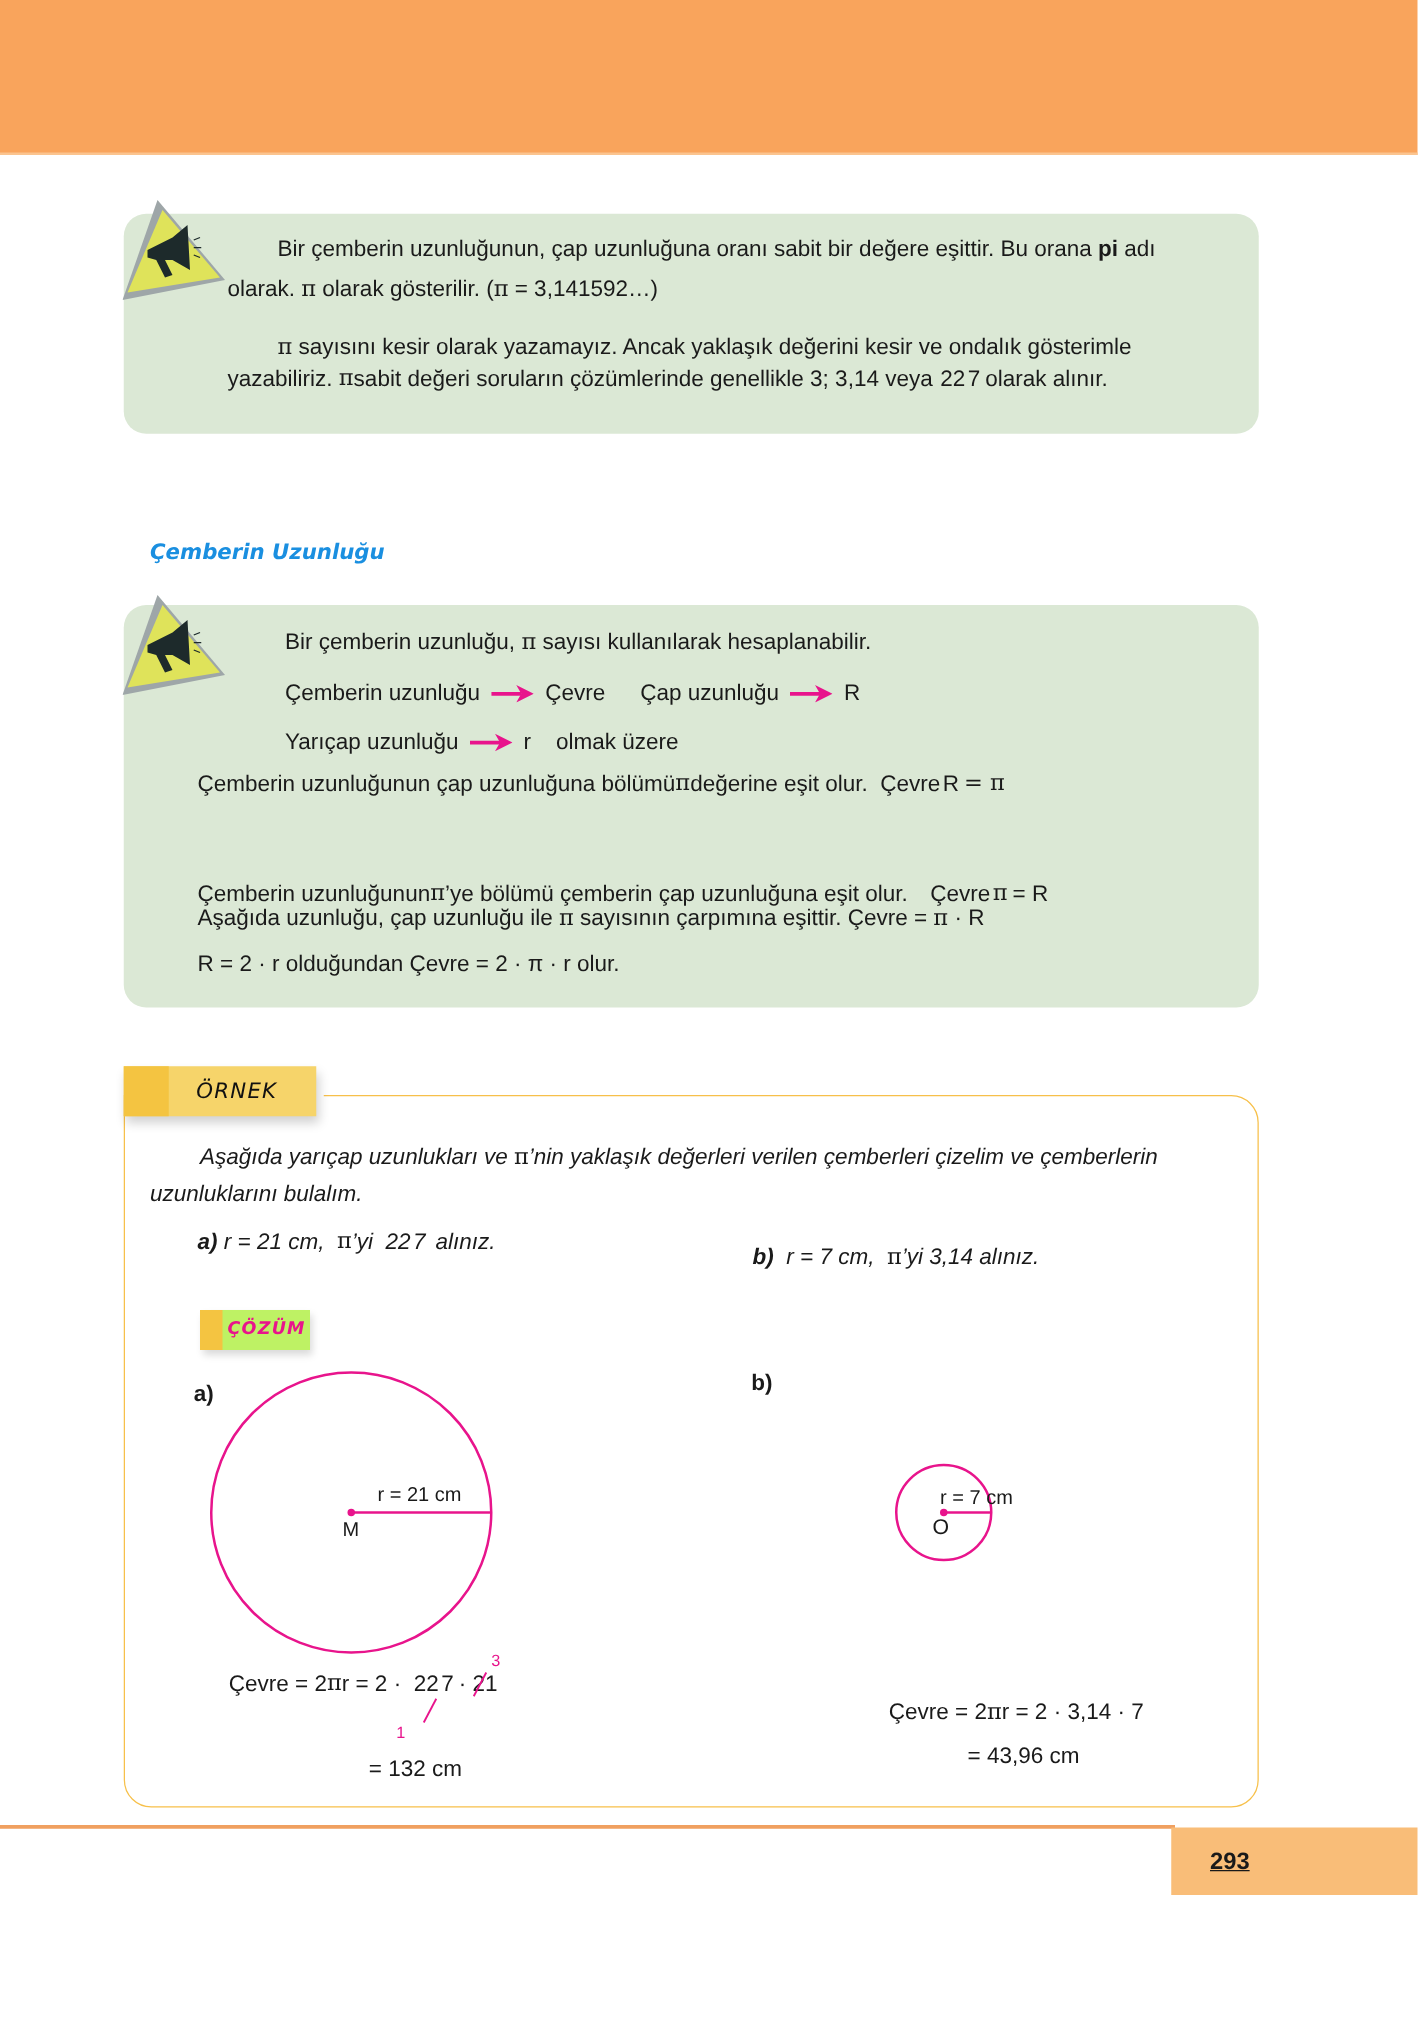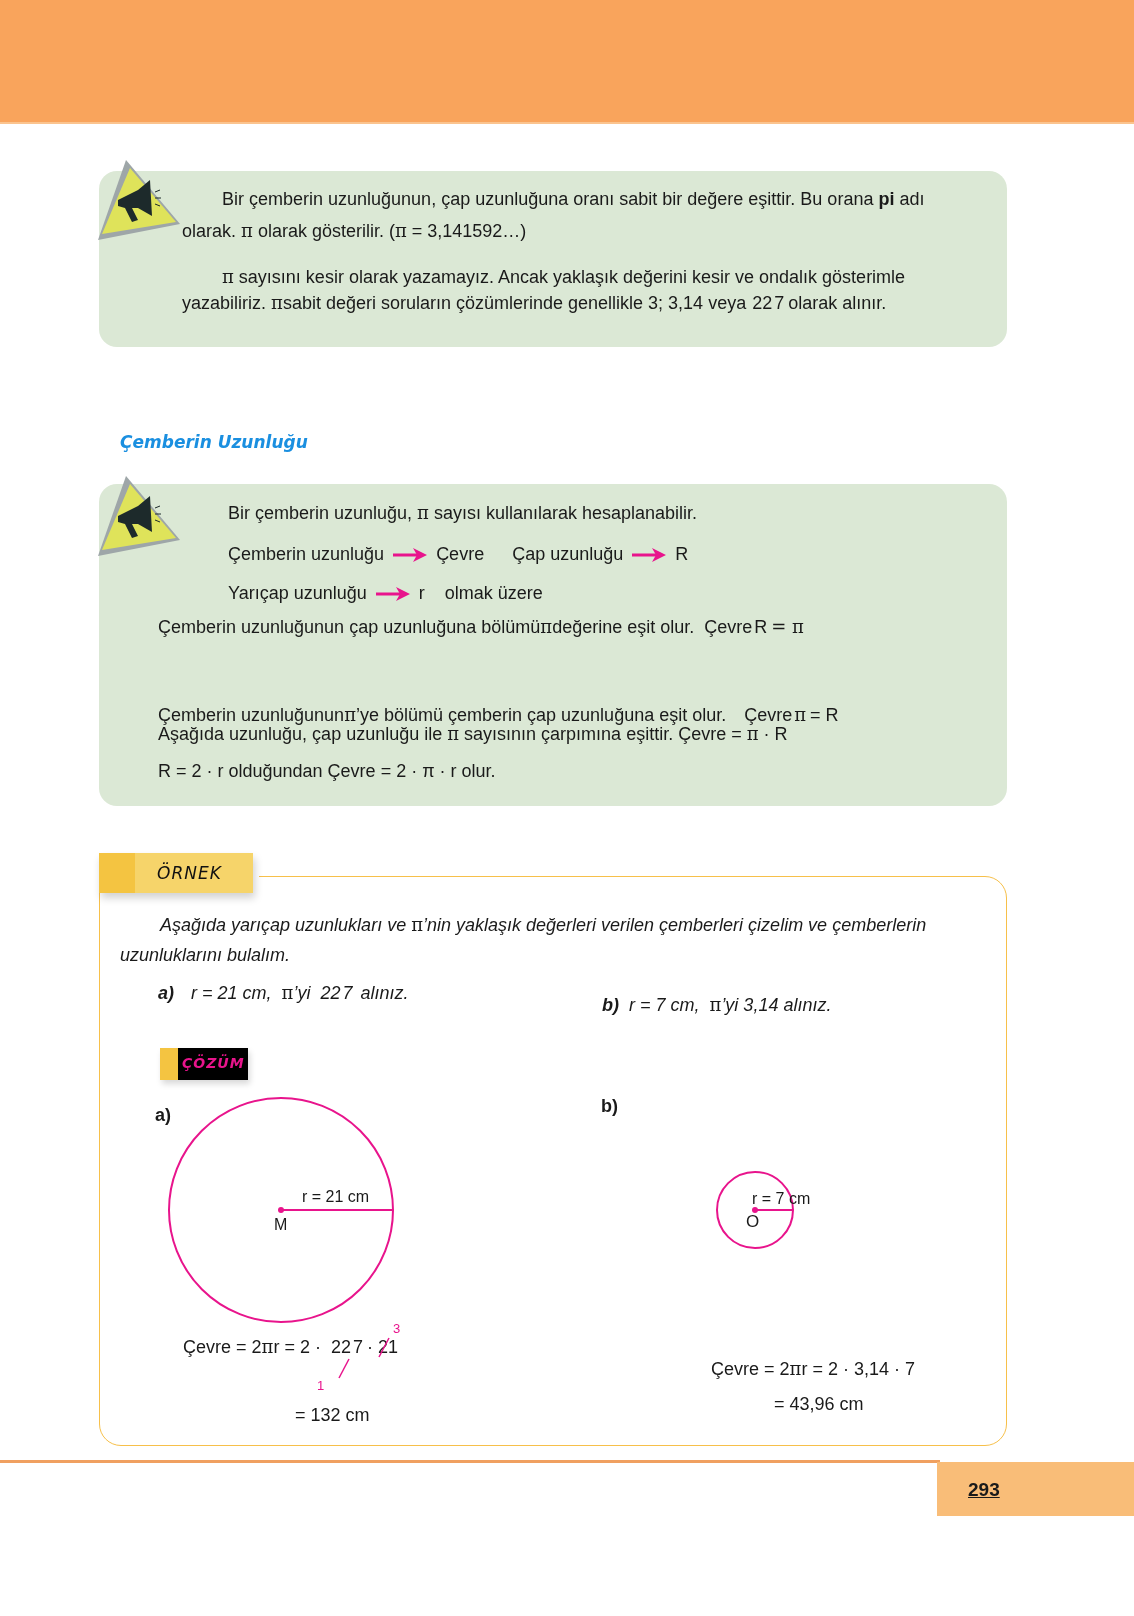--- a/index.html
+++ b/index.html
@@ -13,21 +13,21 @@
   .frac { display: inline-flex; flex-direction: row; align-items: center; vertical-align: middle; margin: 0 4px; }
   .frac .num { font-size: 18px; line-height: 20px; padding: 0 2px; }
   .frac .bar { width: 100%; height: 1px; background: #1a1a1a; }
   .frac .den { font-size: 18px; line-height: 20px; }
   .section-title { font-family: "DejaVu Sans", sans-serif; font-weight: bold; font-style: italic; color: #1a8fe0; font-size: 17px; }
   .arrow { display: inline-block; width: 34px; height: 14px; vertical-align: middle; margin: 0 4px; }
   .example-frame { border: 1.5px solid #f7c04a; border-radius: 22px; }
   .ornek-tab { background: #f6d46a; box-shadow: 2px 5px 8px rgba(0,0,0,0.18); }
   .ornek-tab .strip { position: absolute; left: 0; top: 0; width: 36px; height: 100%; background: #f4c441; }
   .ornek-label { font-family: "DejaVu Sans", sans-serif; font-weight: normal; font-style: italic; font-size: 17px; color: #111; letter-spacing: 1px; }
-  .cozum-tab { background: #000000; box-shadow: 2px 4px 6px rgba(0,0,0,0.15); padding-left: 39px; }
+  .cozum-tab { background: #bef264; box-shadow: 2px 4px 6px rgba(0,0,0,0.15); padding-left: 39px; }
   .cozum-tab .strip { position: absolute; left: 0; top: 0; width: 18px; height: 100%; background: #f4c441; }
   .cozum-label { font-family: "DejaVu Sans", sans-serif; font-weight: bold; font-style: italic; font-size: 14px; color: #e8148c; letter-spacing: 1px; }
   .it { font-style: italic; }
   .pink { color: #e8148c; }
   .page-box { left: 937px; top: 1462px; width: 197px; height: 54px; background: #f9bd78; }
   .page-num { font-weight: bold; font-size: 19px; position: absolute; left: 31px; top: 17px; text-decoration: underline; }
   .bottom-line { left: 0; top: 1460px; width: 940px; height: 3px; background: #f0a060; }
 </style>
 </head>
 <body>
@@ -138,21 +138,21 @@
   <span class="ornek-label abs" style="left:58px; top:10px;">ÖRNEK</span>
 </div>
 
 <div class="abs txt it" style="left:160px; top:914px;">
   <span>Aşağıda yarıçap uzunlukları ve </span><span class="serifpi" style="font-style:normal;">π</span><span>’nin yaklaşık değerleri verilen çemberleri çizelim ve çemberlerin</span>
 </div>
 <div class="abs txt it" style="left:120px; top:944px;">uzunluklarını bulalım.</div>
 
 <div class="abs txt it" style="left:158px; top:982px; display:flex; align-items:center;">
   <b>a)</b>
-    <span style="white-space:pre;padding-left:12px;"> r = 21 cm,  </span>
+    <span style="white-space:pre;"> r = 21 cm,  </span>
     <span class="serifpi" style="font-style:normal;">π</span>
     <span>’yi</span>
   <span class="frac" style="margin:0 8px;">
       <span class="num">22</span>
       <span class="bar"></span>
       <span class="den">7</span>
     </span>
   <span>alınız.</span>
 </div>
 <div class="abs txt it" style="left:602px; top:994px;">

